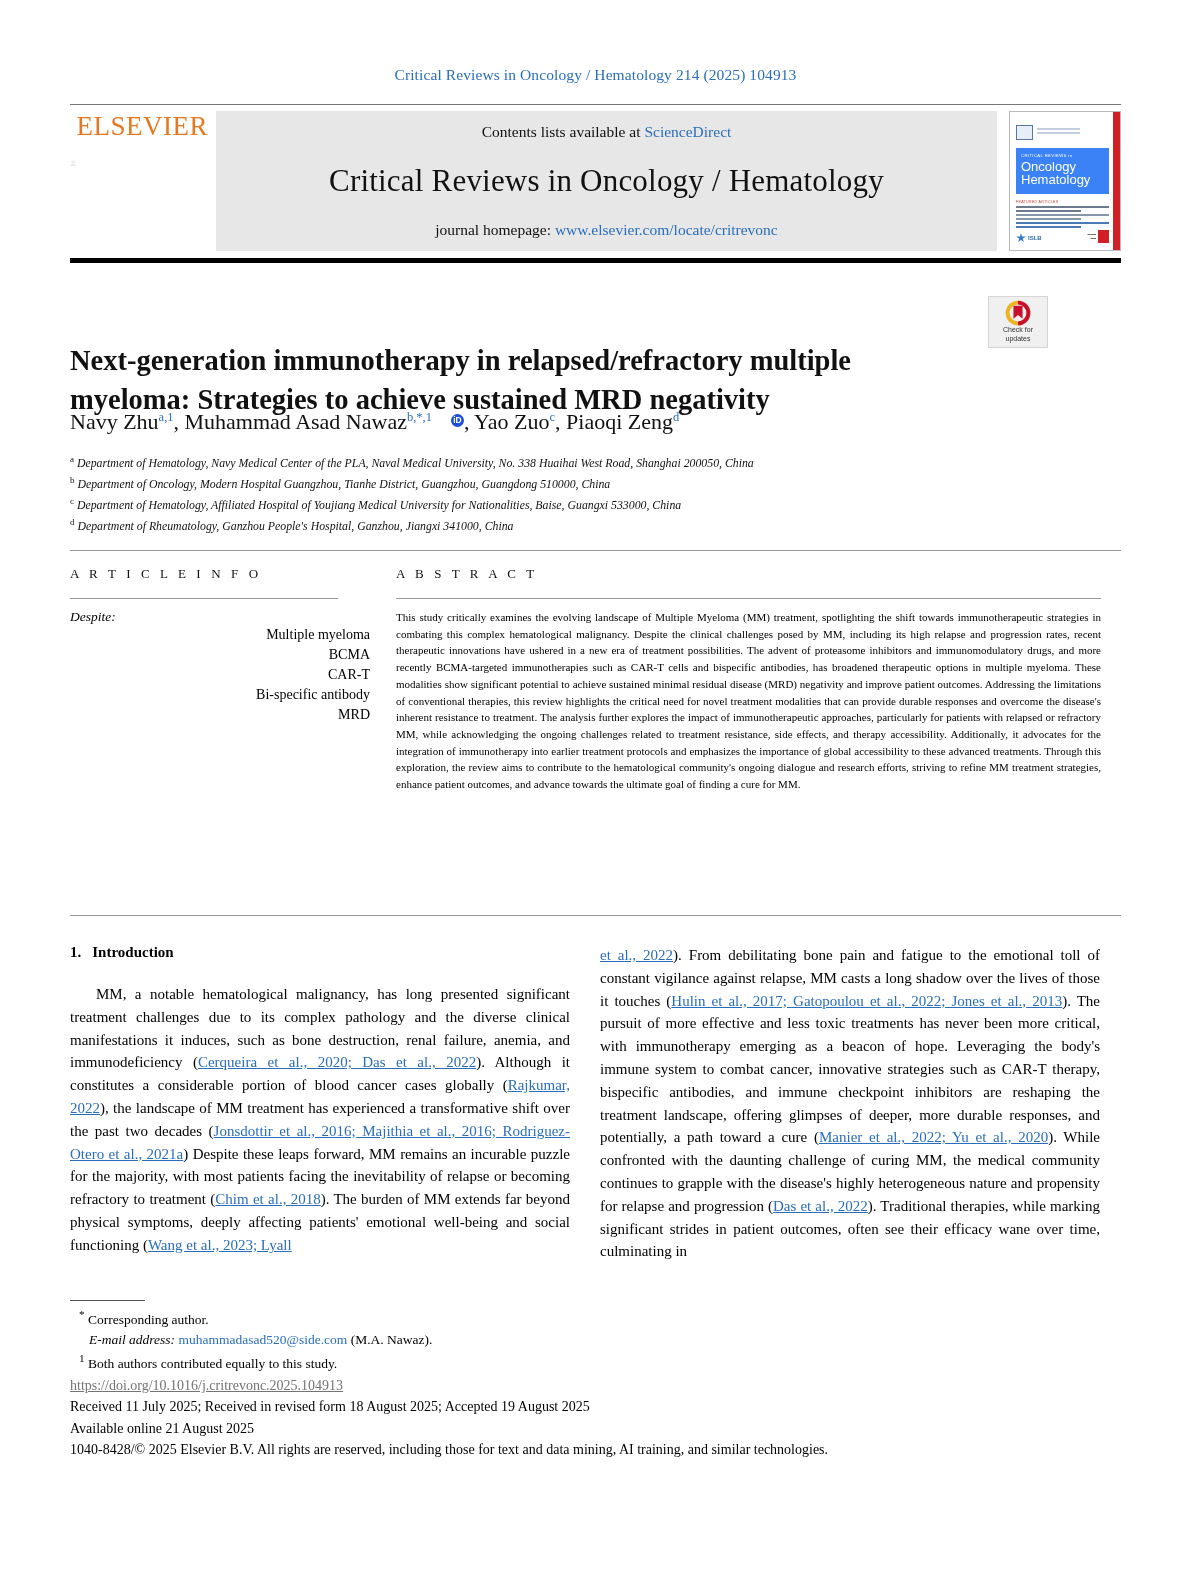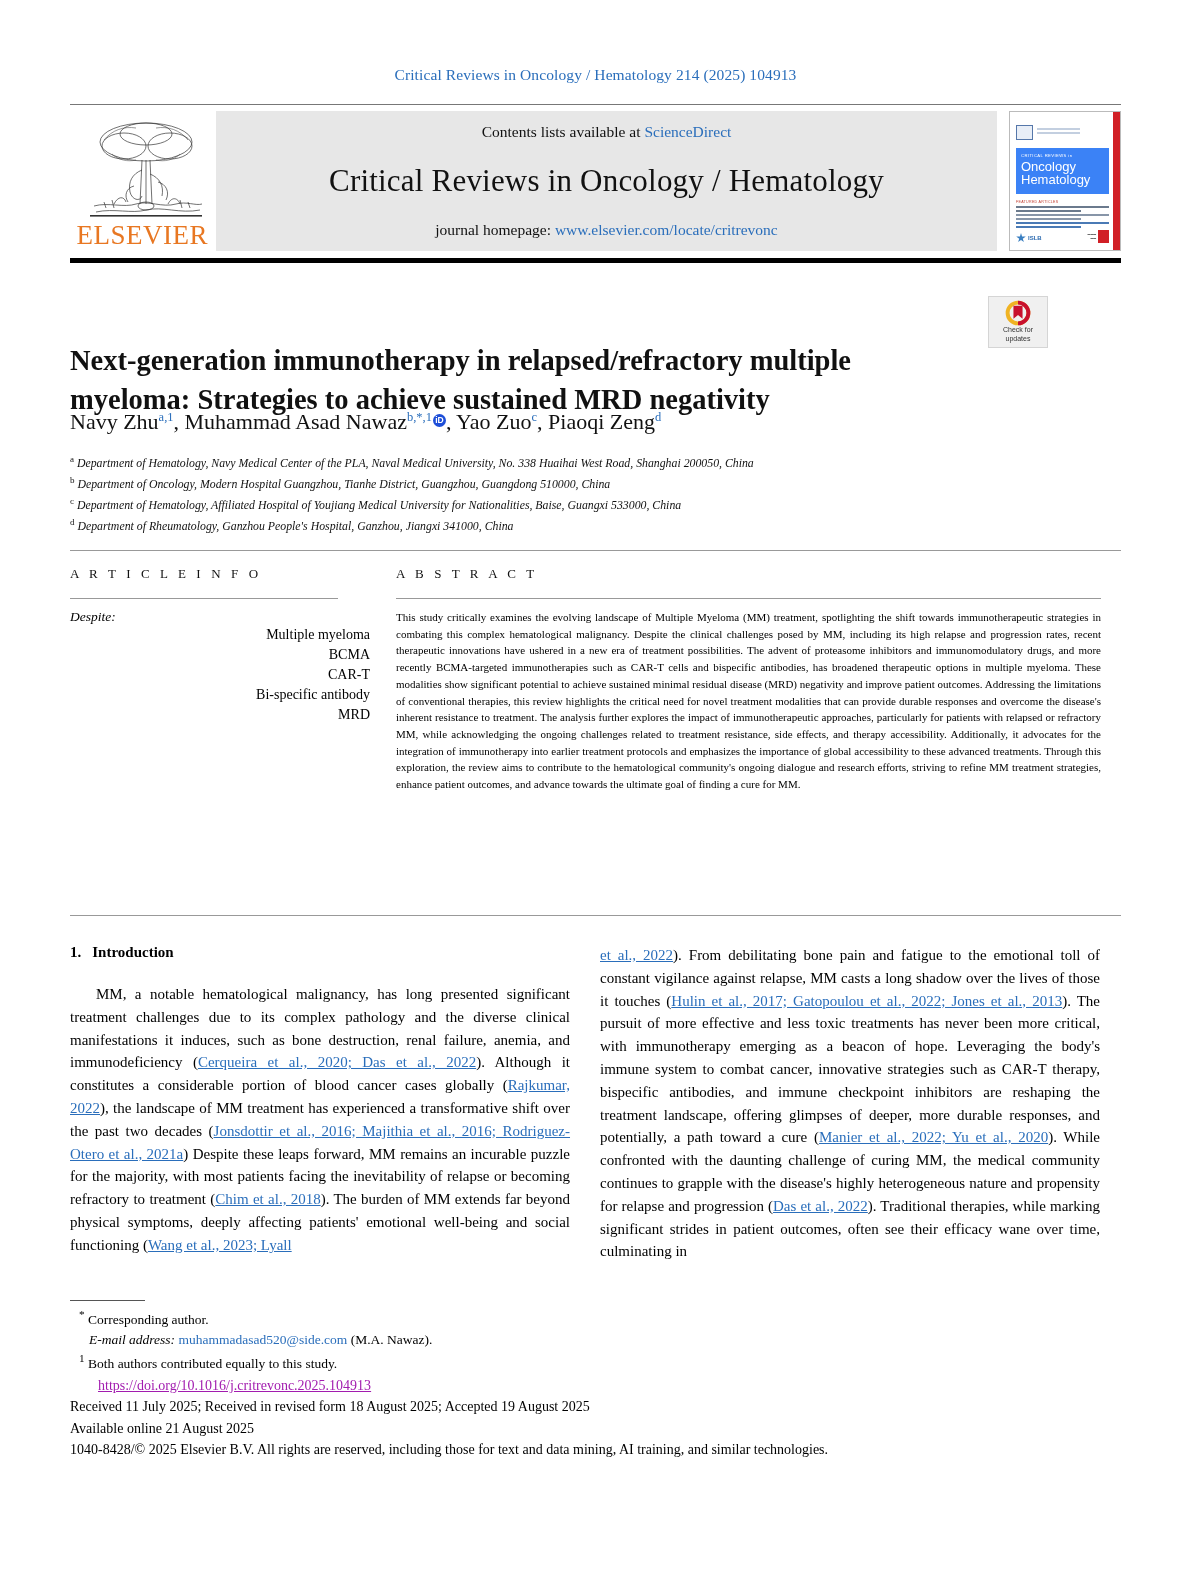--- a/index.html
+++ b/index.html
@@ -48,22 +48,22 @@
   .masthead-body {
     display: flex;
     align-items: stretch;
     margin-top: 6px;
     height: 140px;
   }
   .elsevier-block {
     width: 138px;
     flex: 0 0 138px;
     display: flex;
-    flex-direction: column;
-    align-items: flex-end;
+    flex-direction: row;
+    align-items: flex-start;
     justify-content: flex-end;
     padding-bottom: 2px;
   }
   .tree-svg { display: block; }
   .elsevier-word {
     font-family: "Liberation Serif", serif;
     font-size: 27px;
     letter-spacing: 0.5px;
     color: #e87722;
     line-height: 1;
@@ -239,21 +239,21 @@
     width: 13px; height: 13px;
     border-radius: 50%;
     background: #1d4ed8;
     color: #fff;
     font-family: "Liberation Sans", sans-serif;
     font-size: 8.5px;
     font-weight: bold;
     text-align: center;
     line-height: 13px;
     vertical-align: 6px;
-    margin-left: 1px;
+    margin-left: 19px;
   }
 
   .affils {
     position: absolute;
     top: 452px;
     left: 70px;
     width: 1000px;
     font-size: 11.8px;
     line-height: 1.62;
     font-style: italic;
@@ -355,21 +355,21 @@
   .footnotes .fn { padding-left: 22px; text-indent: -13px; }
   .footnotes .em { font-style: italic; }
   .pub-block {
     position: absolute;
     top: 1375px;
     left: 70px;
     width: 1000px;
     font-size: 14px;
     line-height: 1.52;
   }
-  .pub-block .doi { color: #a21caf; margin-left: 28px; }
+  .pub-block .doi { color: #737373; }
 </style>
 </head>
 <body>
 
 <div class="page">
 
   <div class="running-head">Critical Reviews in Oncology / Hematology 214 (2025) 104913</div>
 
   <div class="masthead">
     <div class="masthead-rule"></div>

